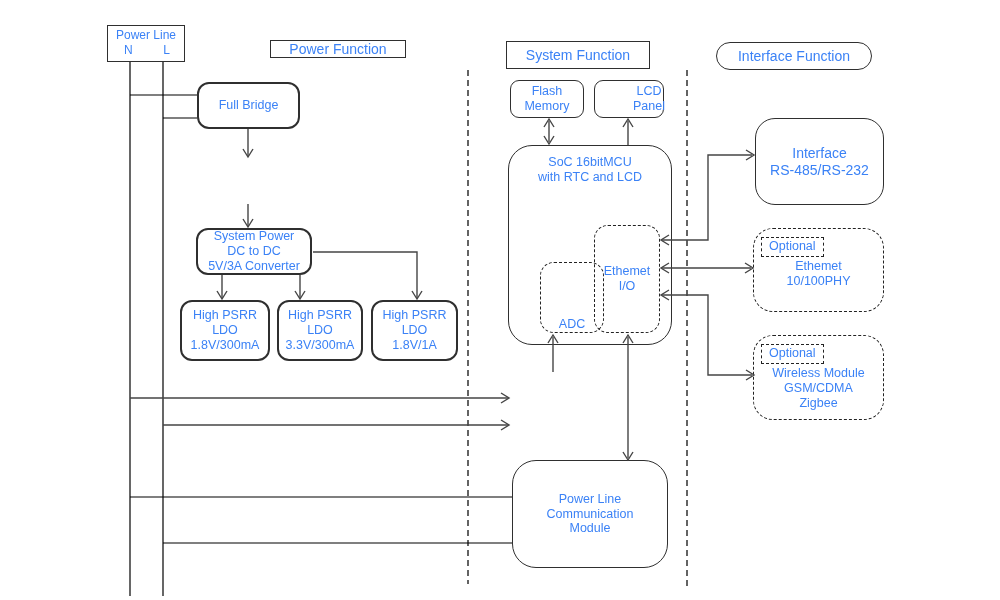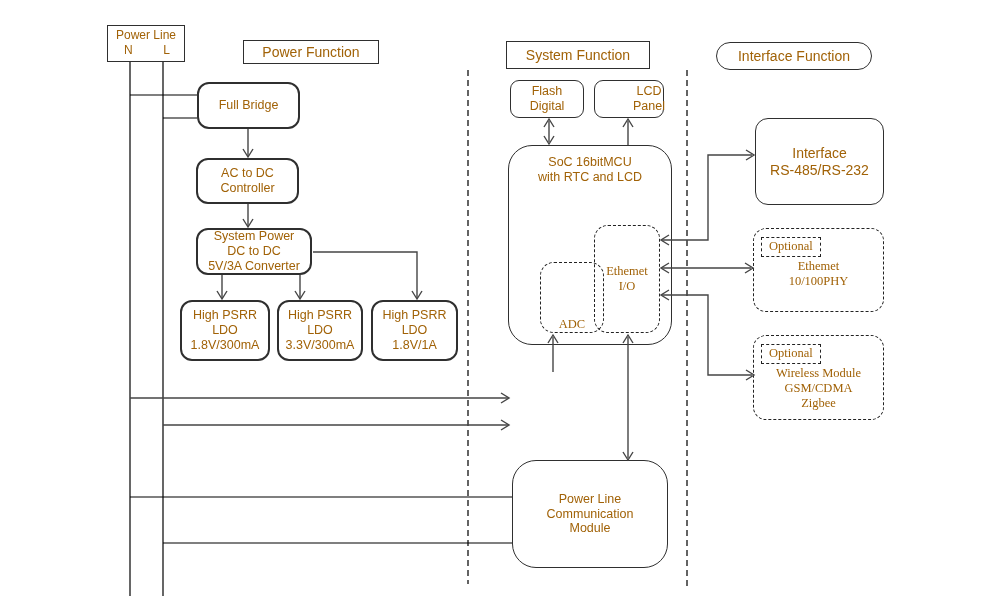--- a/index.html
+++ b/index.html
@@ -1,31 +1,31 @@
 <!DOCTYPE html>
 <html><head>
 <meta charset="utf-8">
 <style>
   html,body{margin:0;padding:0;background:#ffffff;}
   #canvas{
     position:relative;width:1000px;height:600px;background:#ffffff;overflow:hidden;
-    font-family:"Liberation Sans",sans-serif;color:#a16207;
+    font-family:"Liberation Sans",sans-serif;color:#3b82f6;
   }
   .box{
     position:absolute;box-sizing:border-box;background:#fff;
     display:flex;align-items:center;justify-content:center;
     text-align:center;white-space:pre-line;line-height:1.18;font-size:12.5px;
   }
   .solid2{border:2px solid #2f2f2f;border-radius:12px;}
   .solid1{border:1.5px solid #2f2f2f;}
   .title-box{border:1px solid #2f2f2f;border-radius:0;font-size:14px;background:#fff;}
   .rounded-lg{border-radius:24px;}
-  .rounded-md{border-radius:13px;}
+  .rounded-md{border-radius:20px;}
   .rounded-sm{border-radius:9px;}
-  .dashed{border:1.6px dashed #222;background:transparent;font-family:Liberation Serif, serif;}
+  .dashed{border:1.6px dashed #222;background:transparent;}
   .soc-label{align-items:flex-start;padding-top:9px;}
   .chip{
     position:absolute;left:7px;top:8px;border:1px dashed #222;background:#fff;
     padding:1px 7px 2px 7px;font-size:12.5px;white-space:nowrap;
   }
   .with-chip{align-items:flex-start;padding-top:30px;}
   .powerline-inner{display:flex;flex-direction:column;align-items:center;width:100%;font-size:12px;line-height:1.25;}
   .nl-row{display:flex;width:100%;justify-content:space-between;padding:0 14px 2px 16px;box-sizing:border-box;}
   #wires{position:absolute;left:0;top:0;pointer-events:none;}
 </style>
@@ -37,36 +37,32 @@
   <div class="box" style="left:107px;top:25px;width:78px;height:37px;border:1px solid #2f2f2f;">
     <div class="powerline-inner">
       <span>Power Line</span>
       <span class="nl-row">
         <span>N</span>
         <span>L</span>
       </span>
     </div>
   </div>
 
-  <div class="box title-box" style="left:243px;top:40px;width:136px;height:24px;">
+  <div class="box title-box" style="left:270px;top:40px;width:136px;height:18px;">
     <span>Power Function</span>
   </div>
   <div class="box title-box" style="left:506px;top:41px;width:144px;height:28px;">
     <span>System Function</span>
   </div>
   <div class="box title-box" style="left:716px;top:42px;width:156px;height:28px;border-radius:14px;">
     <span>Interface Function</span>
   </div>
 
   <div class="box solid2" style="left:197px;top:82px;width:103px;height:47px;text-align:right;">
     <span>Full Bridge</span>
-  </div>
-  <div class="box solid2" style="left:196px;top:158px;width:103px;height:46px;">
-    <span>AC to DC
-Controller</span>
   </div>
   <div class="box solid2" style="left:196px;top:228px;width:116px;height:47px;">
     <span>System Power
 DC to DC
 5V/3A Converter</span>
   </div>
   <div class="box solid2" style="left:180px;top:300px;width:90px;height:61px;">
     <span>High PSRR
 LDO
 1.8V/300mA</span>
@@ -77,21 +73,21 @@
 3.3V/300mA</span>
   </div>
   <div class="box solid2" style="left:371px;top:300px;width:87px;height:61px;">
     <span>High PSRR
 LDO
 1.8V/1A</span>
   </div>
 
   <div class="box solid1 rounded-sm" style="left:510px;top:80px;width:74px;height:38px;">
     <span>Flash
-Digital</span>
+Memory</span>
   </div>
   <div class="box solid1 rounded-sm" style="left:594px;top:80px;width:70px;height:38px;padding-left:40px;">
     <span>LCD
 Panel</span>
   </div>
   <div class="box solid1 rounded-lg soc-label" style="left:508px;top:145px;width:164px;height:200px;">
     <span>SoC 16bitMCU
 with RTC and LCD</span>
   </div>
   <div class="box dashed" style="left:540px;top:262px;width:64px;height:71px;border-radius:14px;align-items:flex-end;">

